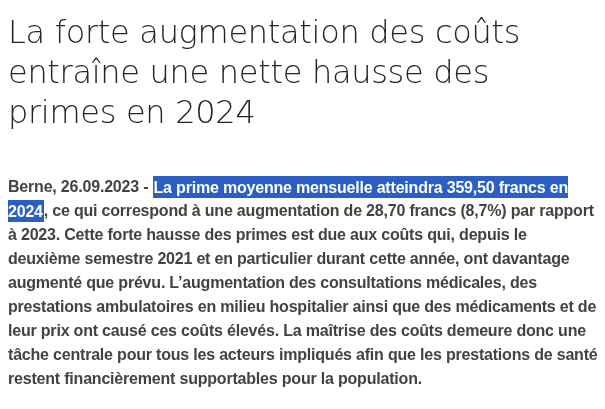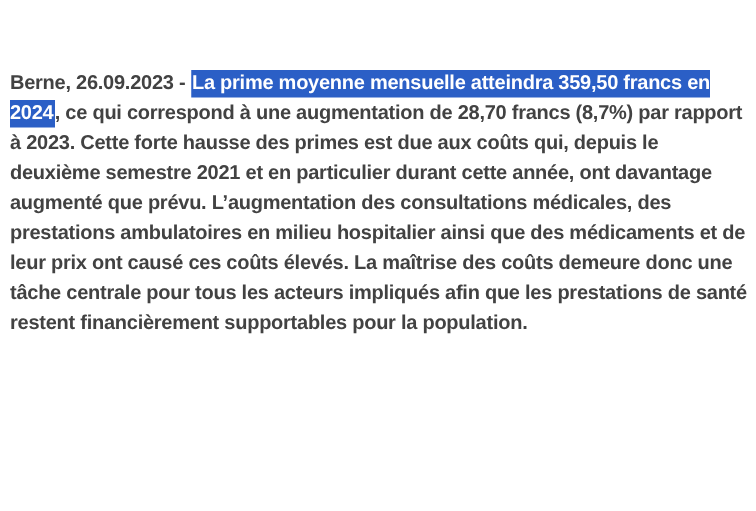--- a/index.html
+++ b/index.html
@@ -42,15 +42,16 @@
     background: var(--selection-bg, #2b5fc6);
     color: var(--selection-fg, #ffffff);
     padding: 2.5px 1px;
     box-decoration-break: slice;
   }
 </style>
 </head>
 <body>
 
 <div class="page">
+  <h1 class="headline">La forte augmentation des coûts entraîne une nette hausse des primes en 2024</h1>
 
   <p class="lead"><span>Berne, 26.09.2023 - </span><span class="selected">La prime moyenne mensuelle atteindra 359,50 francs en 2024</span><span>, ce qui correspond à une augmentation de 28,70 francs (8,7%) par rapport à 2023. Cette forte hausse des primes est due aux coûts qui, depuis le deuxième semestre 2021 et en particulier durant cette année, ont davantage augmenté que prévu. L’augmentation des consultations médicales, des prestations ambulatoires en milieu hospitalier ainsi que des médicaments et de leur prix ont causé ces coûts élevés. La maîtrise des coûts demeure donc une tâche centrale pour tous les acteurs impliqués afin que les prestations de santé restent financièrement supportables pour la population.</span></p>
 </div>
 
 </body></html>

